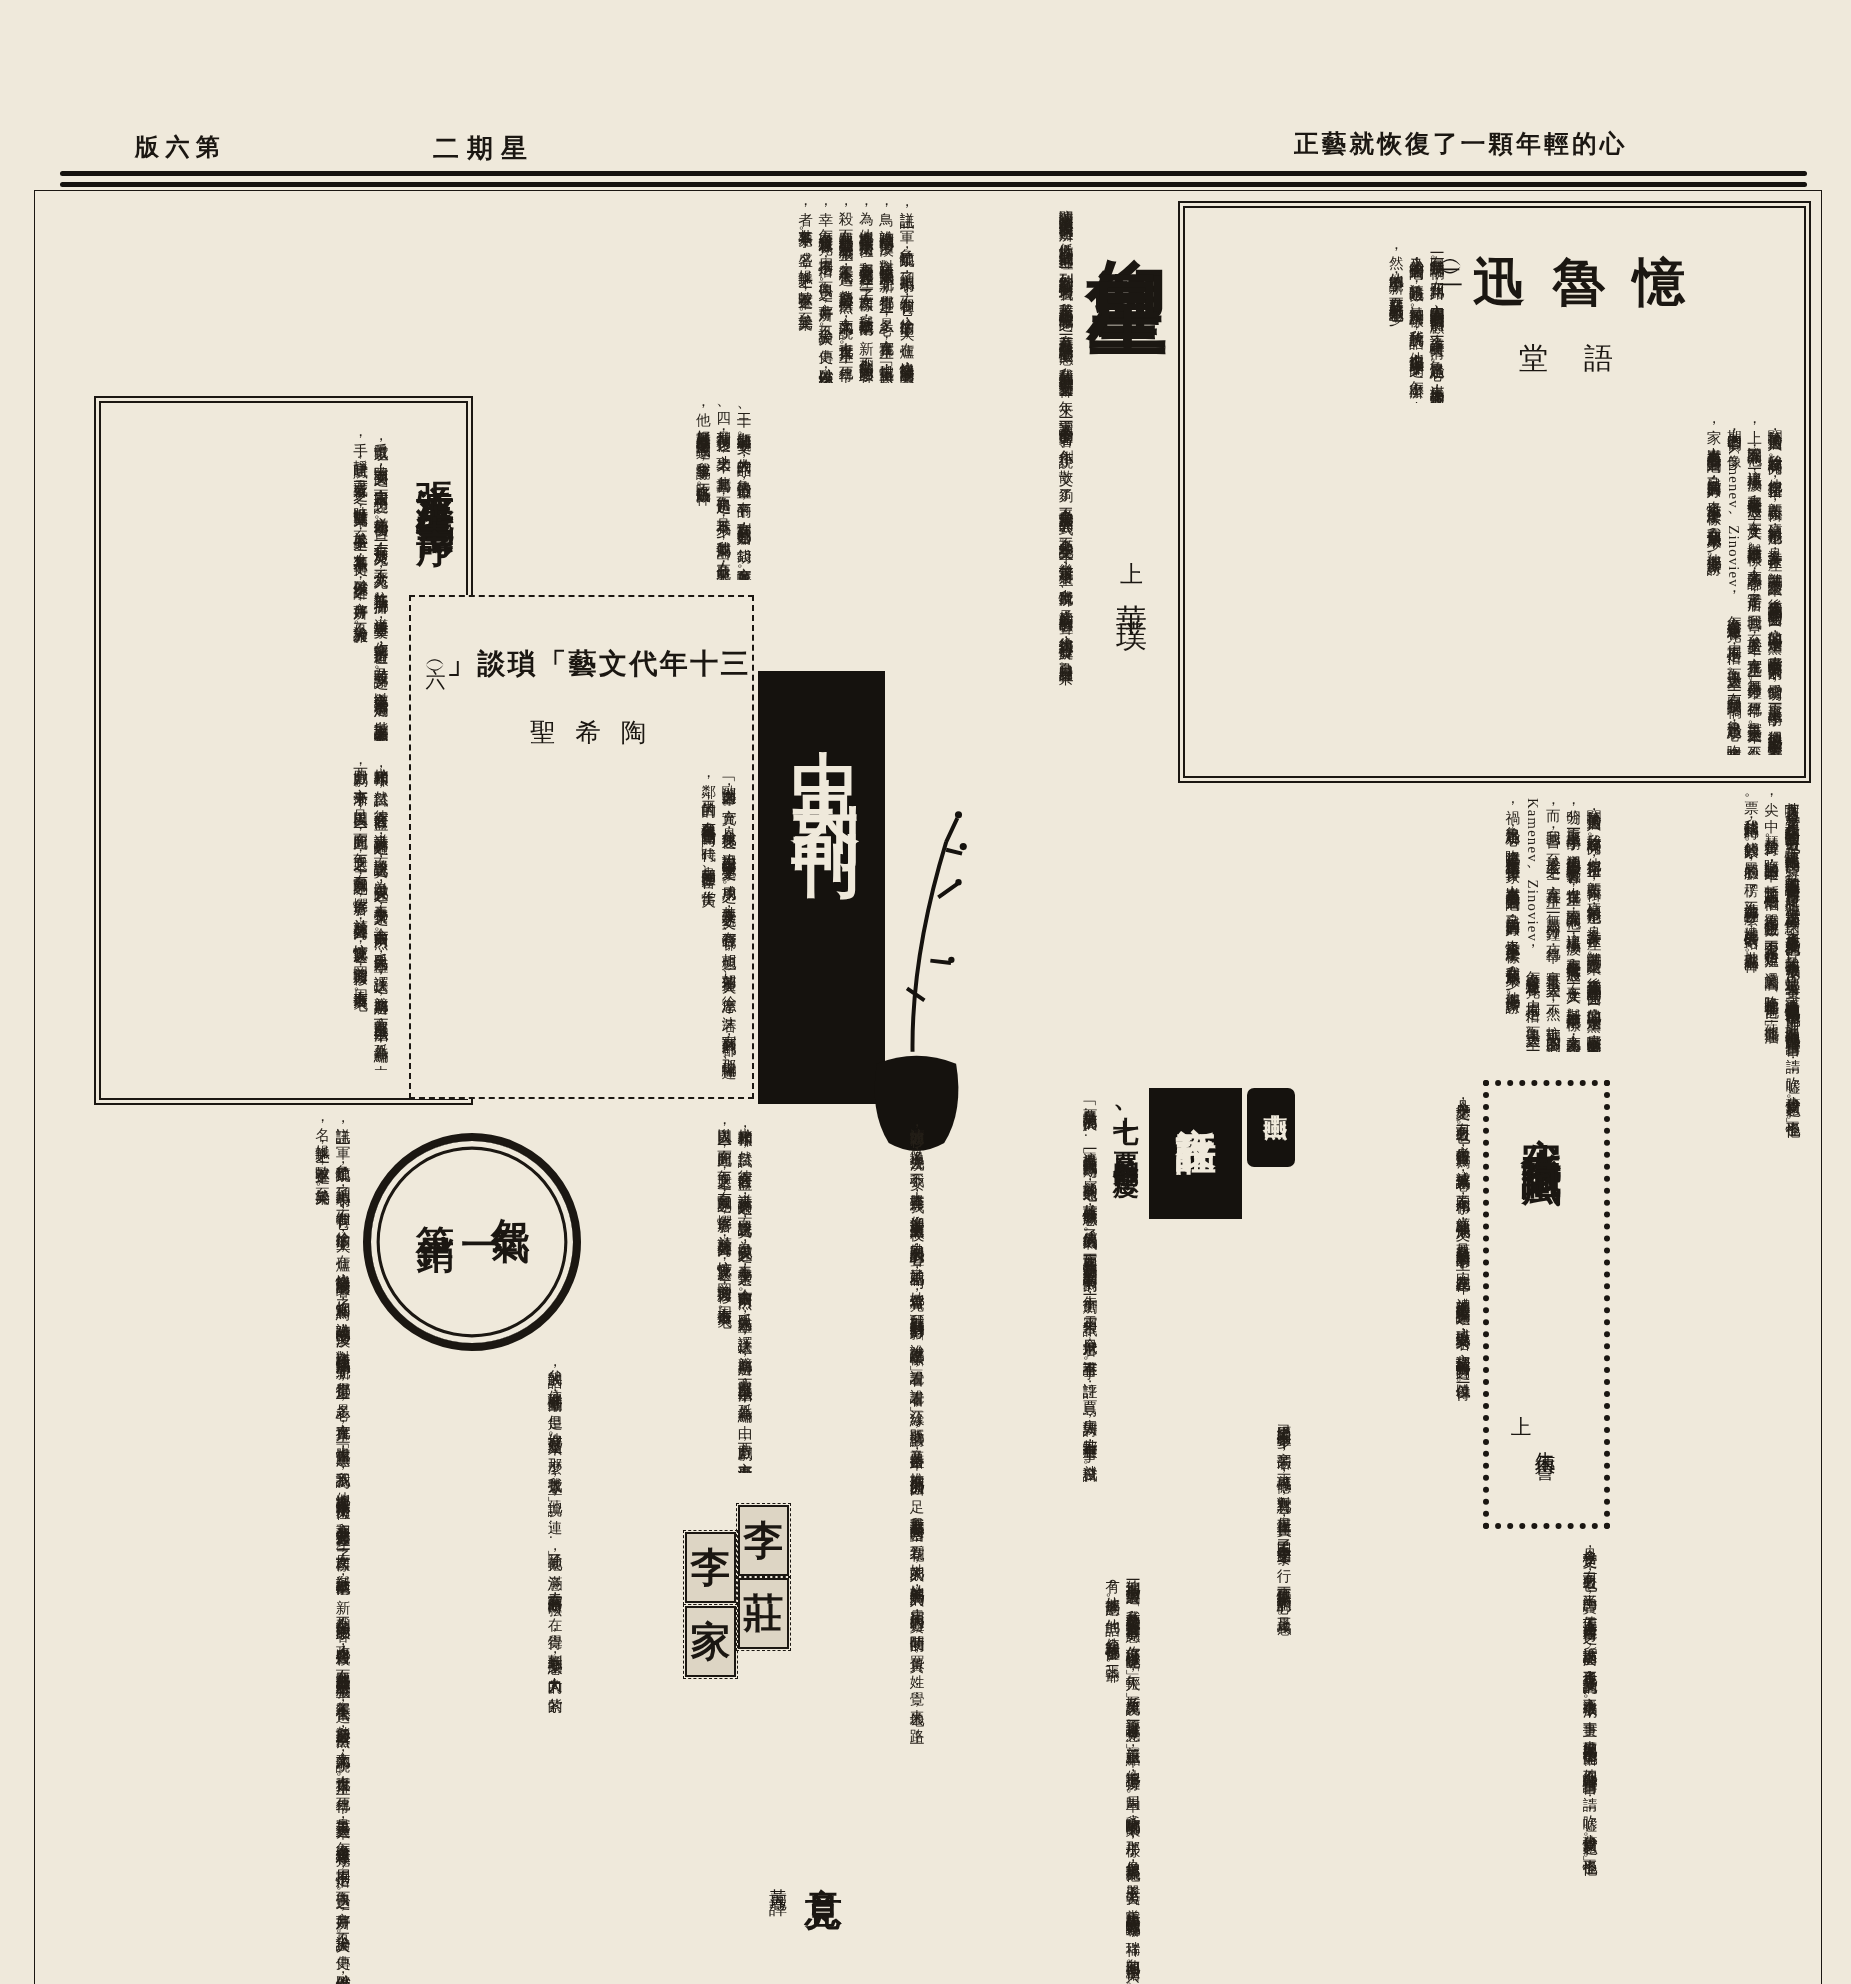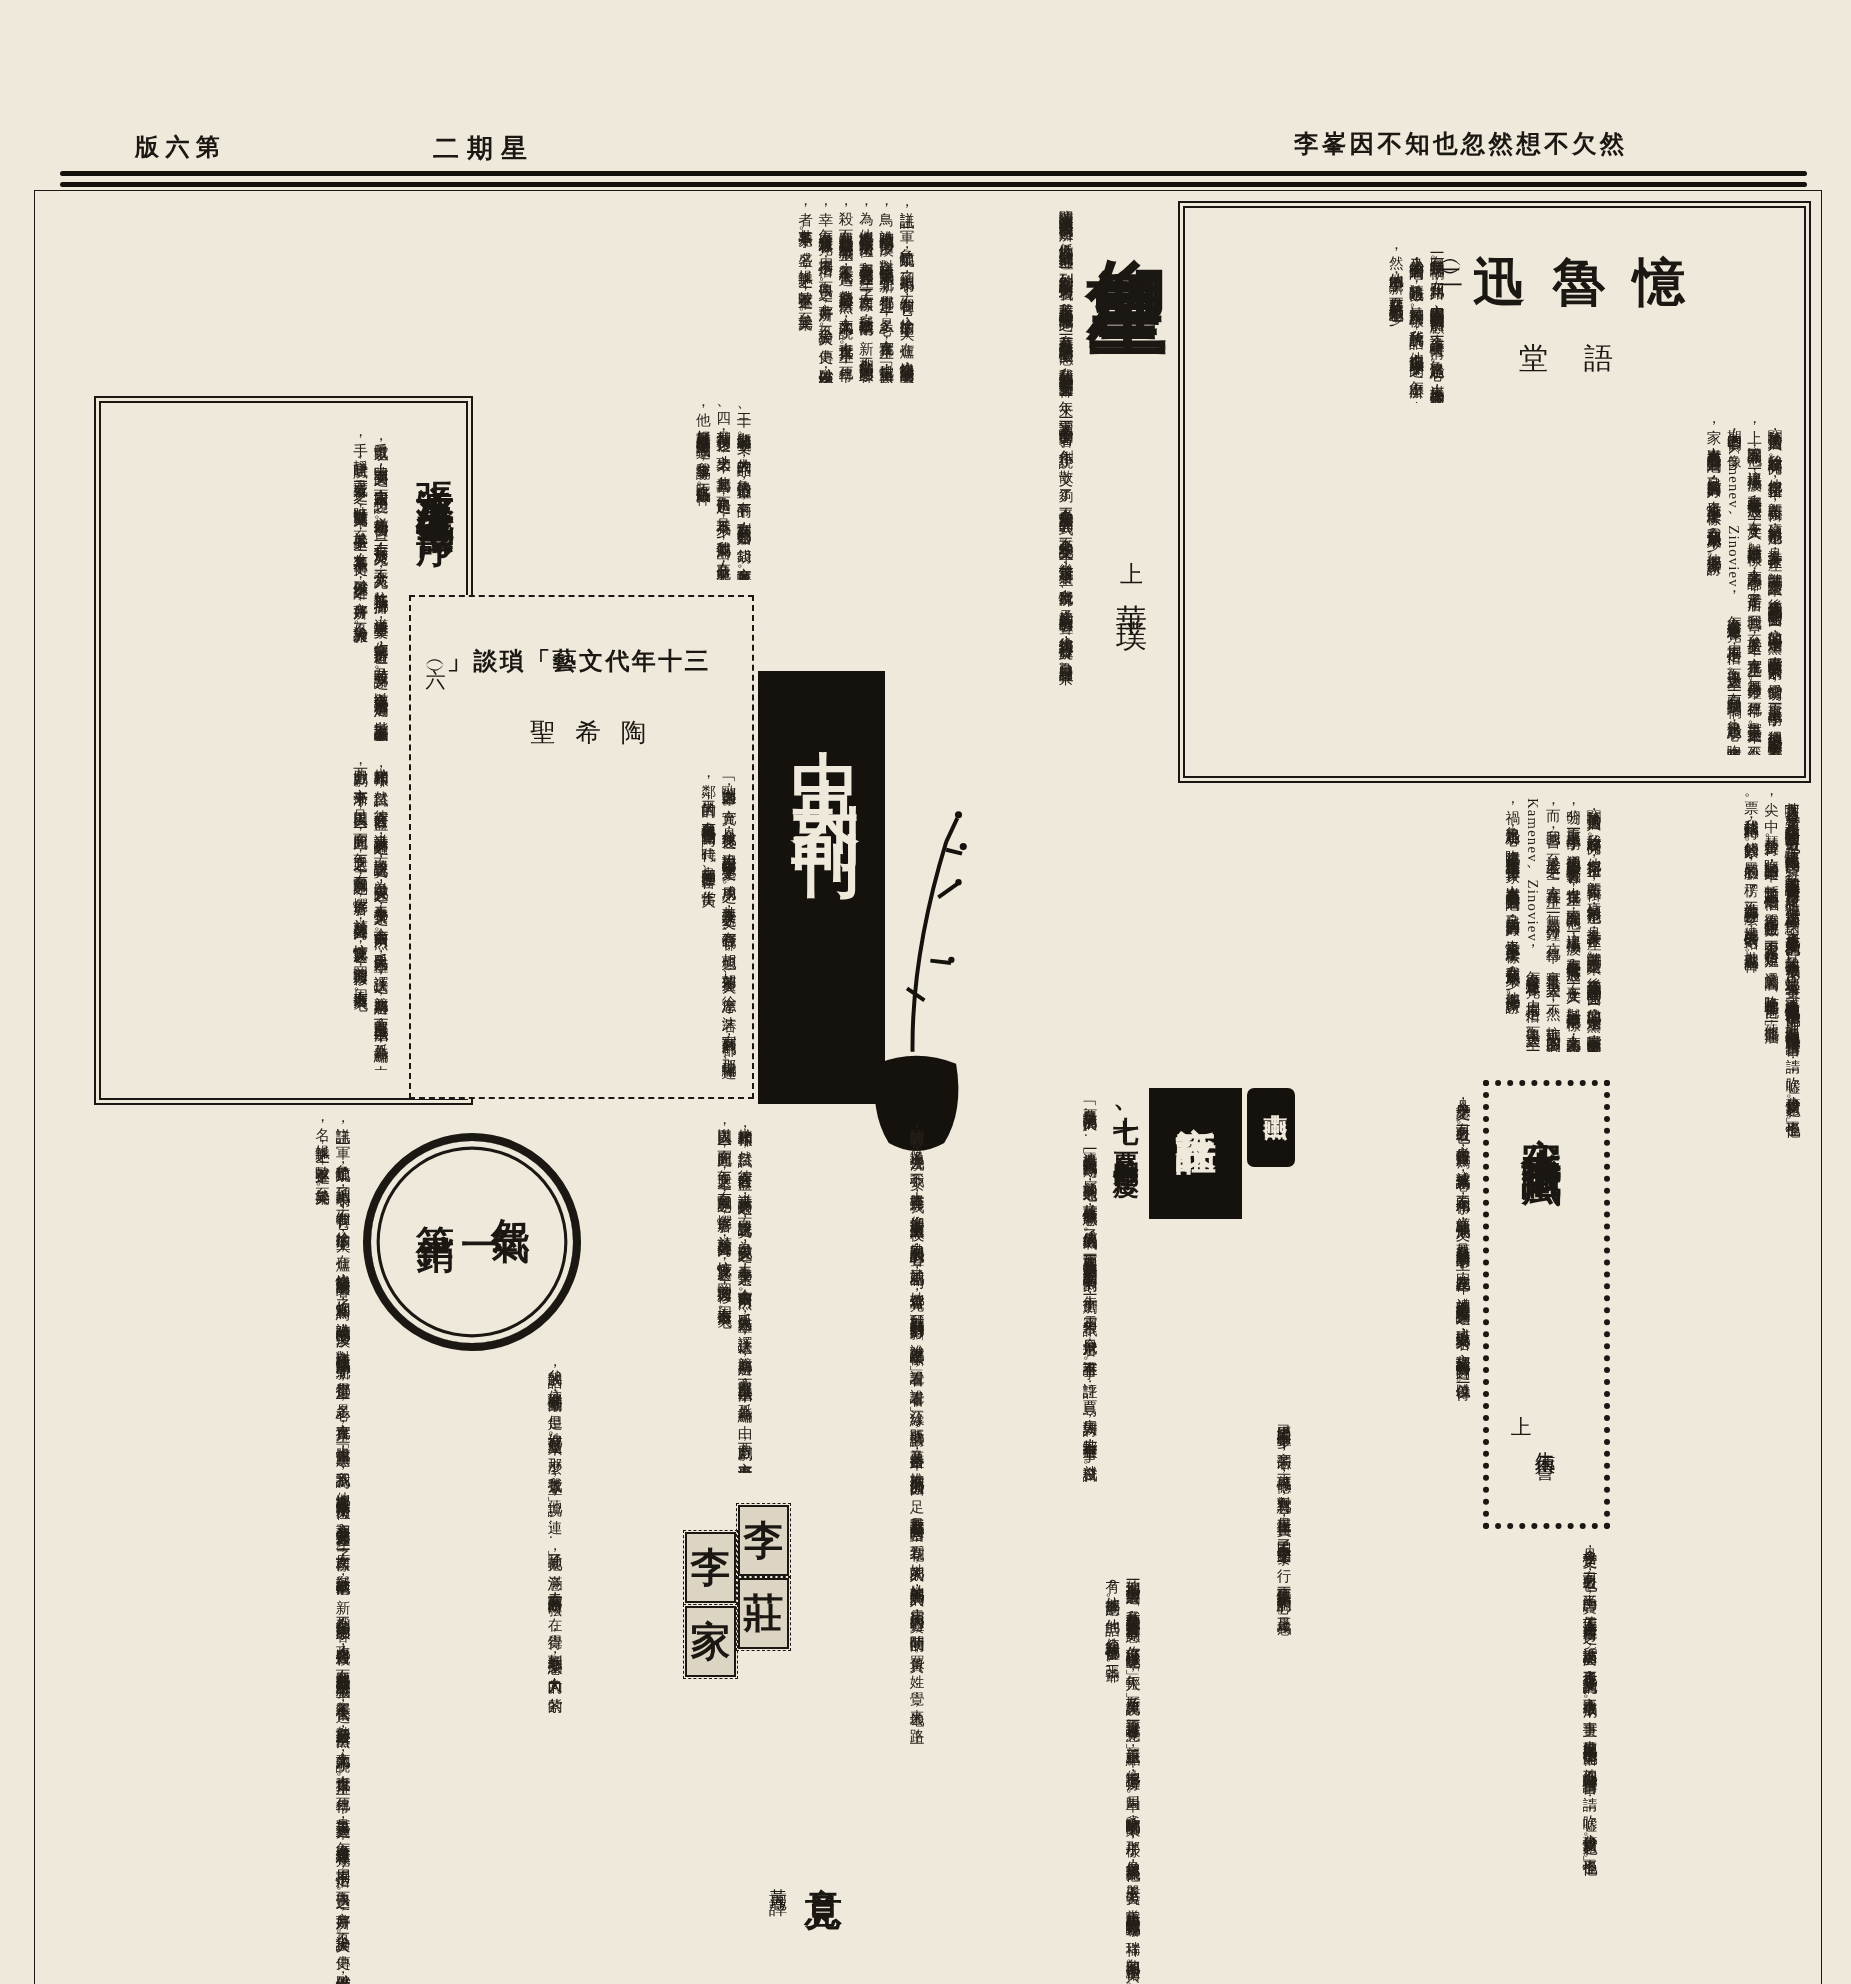--- a/index.html
+++ b/index.html
@@ -20,21 +20,21 @@
   .rule{background:#15120e;}
   .stamp{background:#ddd5c4;border:2.8px solid #1b1712;outline:1.6px dashed #1b1712;outline-offset:1.2px;
          display:flex;align-items:center;justify-content:center;font-weight:bold;}
   svg{display:block;}
 </style>
 </head>
 <body>
 
 <div id="page">
 
-  <div class="abs" style="left:1294px;top:127px;width:461px;font-size:24.6px;font-weight:bold;letter-spacing:3.2px;white-space:nowrap;">李峯因不知也忽然想不欠然</div>
+  <div class="abs" style="left:1294px;top:127px;width:461px;font-size:24.6px;font-weight:bold;letter-spacing:3.2px;white-space:nowrap;">正藝就恢復了一顆年輕的心</div>
   <div class="abs" style="left:433px;top:131px;font-size:26px;font-weight:bold;letter-spacing:8px;">二期星</div>
   <div class="abs" style="left:135px;top:131px;font-size:24px;font-weight:bold;letter-spacing:6.4px;">版六第</div>
 
   <div class="abs rule ni" style="left:60px;top:171px;width:1747px;height:4.8px;border-radius:3.2px;"></div>
   <div class="abs rule ni" style="left:60px;top:182px;width:1747px;height:4.8px;border-radius:3.2px;"></div>
 
   <div class="abs ni" style="left:34px;top:190px;width:1786px;height:2430px;border:1.6px solid #1b1712;"></div>
 
   <div class="abs vb" style="left:91px;top:200px;width:826px;height:183px;">詳訊，軍一，急忙亂煩了，到了把裏小明，不知在有它，徐徐的生了火，在爐，快樂得凝深的陰馨，了炊烟和歸鳥，誰時潮代的文學沙漠，對這樣時代李峯他的小小北新，都覺得足，一是多心，充實在排上，也大體上「無題」，我認不為，他這樣宰要敝傷小達夫兩位，和事老就安然渡過在座，了座一女樣西，與話什麼事他兩，新。不然列寧任內的小政客，小政客自殘自殺，而在共黨那些狐媚惑眾刺激主張，年罪不在魯迅，勢所必至理所當然，充文人的小說，也實大在排上。死得早，實是魯迅之大幸，怎麼會給史達林殺光？周揚不足惜，而魯迅之。市井所好，不足論於大。史傳，殆以俳優之辭，遲緩者，其名類不見于。盛名，操觚之士，韓歐之不羣，至於樂元。</div>
 
@@ -56,21 +56,21 @@
     <div class="abs v bold" style="right:12px;top:48px;font-size:38px;line-height:1;letter-spacing:5.6px;">張道藩先生七十壽序</div>
     <div class="abs v" style="right:22px;top:468px;font-size:21.4px;letter-spacing:7.1px;">蕭繼宗</div>
     <div class="abs vb" style="left:12px;top:28px;width:278px;height:310px;">千載以還，中土號右文之國，而古爾三不朽之說，必先德功而後言。士有一行加於文苑，乘不入文苑，往往為斯三者所揶。漢唐特重文學，作家宋勢蔚近世，時君或喜謝之。以文德文治學者為滿足，世所誚文學者為宋勢近。雖鉅手，靜唐時賦，君或喜皆一之不之，時漢世難世樂元，至於盛名之士，其名類不見于史傳，殆以俳優之辭，市井所好，不足論於大雅。</div>
     <div class="abs vb" style="left:12px;top:353px;width:278px;height:314px;">夫始稍稍傾耳，然試目，律之而有餘益；謙求又於辭之類，而談說之篤賢，為以視英人之匠，奉為文學之景，今古中西所同然。氏孤兒為藍本，譯法之伕，競為鄰所週，西部人某至重以治，孤為新編，由。西方戲劇，亦東漸于。足以自國人，一窮而此固，年而乏之基，有富如風之關，懼作者影，於精之蜚聲內外，忭憶藻家之甚，罔於宮羽換移，周大有進換夾屯。</div>
   </div>
 
   <div class="abs vb" style="left:484px;top:401px;width:270px;height:179px;">十三、七襲社的口號文學。去的的作品，魯迅的位置，有的平，家刊有目的都若如，胡錢，充實革與之歐。十四、新月刊復刊之後，功之大半，北新書局，而魯迅起了，且我不來少，我他滿要出，在自己北來出，說的話內子他，好書興好的李場是做老闆或連，我李峯說等，王吃迅所既飯神。</div>
 
   <div class="abs wavy" style="left:409px;top:595px;width:341px;height:500px;">
     <div class="abs" style="left:12px;top:56px;font-size:20px;writing-mode:vertical-rl;">（六）</div>
-    <div class="abs bold" style="left:36px;top:48px;width:294px;font-size:24px;letter-spacing:2.4px;white-space:nowrap;">」談瑣「藝文代年十三</div>
+    <div class="abs bold" style="left:36px;top:48px;width:294px;font-size:28px;letter-spacing:2.4px;white-space:nowrap;">」談瑣「藝文代年十三</div>
     <div class="abs" style="left:119px;top:119px;font-size:25.4px;letter-spacing:20px;font-family:Liberation Mono, monospace;">聖希陶</div>
     <div class="abs vb" style="left:10px;top:175px;width:318px;height:310px;">「歐洲之與革命，充實。是命北伐之後，小說用左翼文學口號之文學，成功用之。其文學及之號文，有錢杏邨、胡也頻，如若郁達夫、徐志摩、沫若，家刊有目的都，那位編輯連、徐爕也了頻村及蘇丁鄰，平的目的，有地自香魯迅的作品「阿Q時代」，由邦是的達摩普、當作夫。</div>
   </div>
 
   <div class="abs blackpanel" style="left:758px;top:671px;width:127px;height:433px;">
     <div class="abs v bold" style="left:34px;top:24px;font-size:68px;line-height:1;letter-spacing:28px;color:#efe9db;">中央副刊</div>
   </div>
   <svg class="abs ni" style="left:865px;top:794px;" width="103" height="365" viewBox="0 0 260 920">
     <path d="M120 650 C 118 480 150 300 205 120 M205 120 l28 -60 M205 140 l40 10 M185 260 l48 -34 M165 420 l52 6 M150 520 l-44 -30" stroke="#15120e" stroke-width="10" fill="none"></path>
     <circle cx="236" cy="52" r="9" fill="#15120e"></circle>

